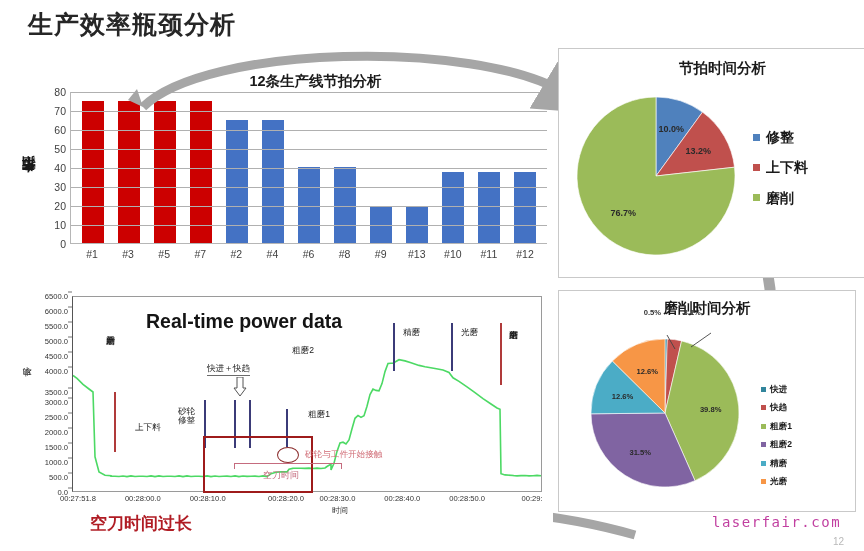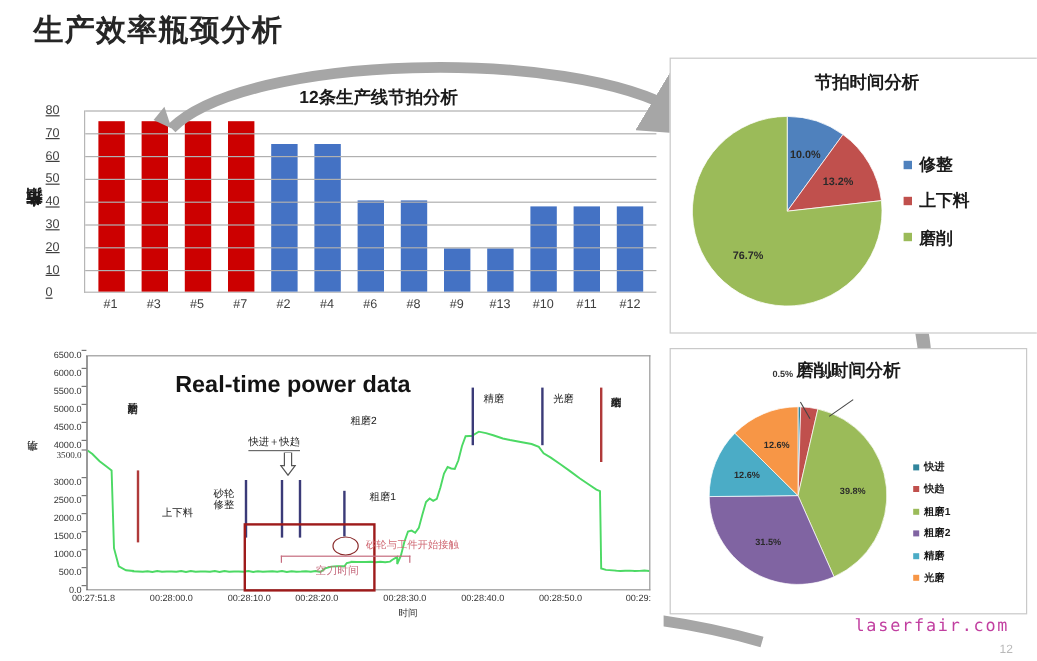--- a/index.html
+++ b/index.html
@@ -33,21 +33,21 @@
     position: absolute; left: 2px; top: 108px;
     font-size: 13.5px; font-weight: 700; color: #1a1a1a;
     writing-mode: vertical-rl; transform: rotate(180deg);
     letter-spacing: 1px;
   }
   #bar-yticks {
     position: absolute; left: 20px; top: 20px; width: 28px; height: 152px;
   }
   .bar-ytick {
     position:absolute; right: 0; font-size: 10.5px; color: #3f3f3f;
-    transform: translateY(-50%); width: 100%; text-decoration: underline;
+    transform: translateY(-50%); text-align: right; width: 100%;
   }
   #bar-plot {
     position: absolute; left: 52px; top: 20px; right: 6px; height: 152px;
     border-left: 1px solid #b6b6b6; border-bottom: 1px solid #b6b6b6;
   }
   .gridline { position: absolute; left: 0; right: 0; height: 1px; background: #b0b0b0; }
   #bars { position: absolute; left: 0; bottom: 0; right: 0; top: 0;
           display: flex; align-items: flex-end; padding: 0 4px; }
   .bar-slot { flex: 1; display: flex; flex-direction: column;
               align-items: center; justify-content: flex-end; height: 100%; position: relative; }
@@ -230,21 +230,21 @@
 
   <div class="panel" id="line-panel">
     <div id="line-ylabel">功率</div>
     <div id="line-yticks">
         <div class="line-ytick" style="top: 0px;">6500.0<span class="ytick-mark"></span></div>
         <div class="line-ytick" style="top: 15.0769px;">6000.0<span class="ytick-mark"></span></div>
         <div class="line-ytick" style="top: 30.1538px;">5500.0<span class="ytick-mark"></span></div>
         <div class="line-ytick" style="top: 45.2308px;">5000.0<span class="ytick-mark"></span></div>
         <div class="line-ytick" style="top: 60.3077px;">4500.0<span class="ytick-mark"></span></div>
         <div class="line-ytick" style="top: 75.3846px;">4000.0<span class="ytick-mark"></span></div>
-        <div class="line-ytick" style="top: 83px; font-family: Liberation Serif, serif;">3500.0<span class="ytick-mark"></span></div>
+        <div class="line-ytick" style="top: 96px;">3500.0<span class="ytick-mark"></span></div>
         <div class="line-ytick" style="top: 105.538px;">3000.0<span class="ytick-mark"></span></div>
         <div class="line-ytick" style="top: 120.615px;">2500.0<span class="ytick-mark"></span></div>
         <div class="line-ytick" style="top: 135.692px;">2000.0<span class="ytick-mark"></span></div>
         <div class="line-ytick" style="top: 150.769px;">1500.0<span class="ytick-mark"></span></div>
         <div class="line-ytick" style="top: 165.846px;">1000.0<span class="ytick-mark"></span></div>
         <div class="line-ytick" style="top: 180.923px;">500.0<span class="ytick-mark"></span></div>
         <div class="line-ytick" style="top: 196px;">0.0<span class="ytick-mark"></span></div>
       </div>
 
     <div id="line-plot">
@@ -279,28 +279,29 @@
       <div id="kongdao-bracket" style="left:161px; top:166px; width:108px; height:6px;"></div>
       <div id="kongdao-label" style="left:190px; top:172px;">空刀时间</div>
       <div id="contact-ellipse" style="left:204px; top:150px; width:22px; height:16px;"></div>
       <div id="contact-note" style="left:232px; top:152px;">砂轮与工件开始接触</div>
     </div>
 
     <div id="line-xlabels">
         <div class="line-xlabel" style="left: 6px;">00:27:51.8</div>
         <div class="line-xlabel" style="left: 70.8571px;">00:28:00.0</div>
         <div class="line-xlabel" style="left: 135.714px;">00:28:10.0</div>
-        <div class="line-xlabel" style="left: 192px; text-align: right;">00:28:20.0</div>
+        <div class="line-xlabel" style="left: 214px; text-align: right;">00:28:20.0</div>
         <div class="line-xlabel" style="left: 265.429px;">00:28:30.0</div>
         <div class="line-xlabel" style="left: 330.286px;">00:28:40.0</div>
         <div class="line-xlabel" style="left: 395.143px;">00:28:50.0</div>
         <div class="line-xlabel" style="left: 460px;">00:29:</div>
       </div>
     <div id="line-xtitle">时间</div>
     <div id="line-chart-title">Real-time power data</div>
+    <div id="kongdao-long" style="position:absolute; left:72px; top:224px;">空刀时间过长</div>
   </div>
 
   <div class="panel bordered" id="pie1-panel">
     <div class="pie-title" style="top:10px;">节拍时间分析</div>
     <div class="pie-wrap" id="pie1-wrap" style="left:18px; top:48px; width:158px; height:158px;">
       <svg width="158" height="158" viewBox="-1 -1 2 2" id="pie1-svg">
           <path d="M0,0 L0.0000,-1.0000 A1,1 0 0 1 0.5883,-0.8086 Z" fill="#4F81BD" stroke="#ffffff" stroke-width="0.008"></path>
           <path d="M0,0 L0.5883,-0.8086 A1,1 0 0 1 0.9938,-0.1114 Z" fill="#C0504D" stroke="#ffffff" stroke-width="0.008"></path>
           <path d="M0,0 L0.9938,-0.1114 A1,1 0 1 1 -0.0000,-1.0000 Z" fill="#9BBB59" stroke="#ffffff" stroke-width="0.008"></path>
         </svg>

